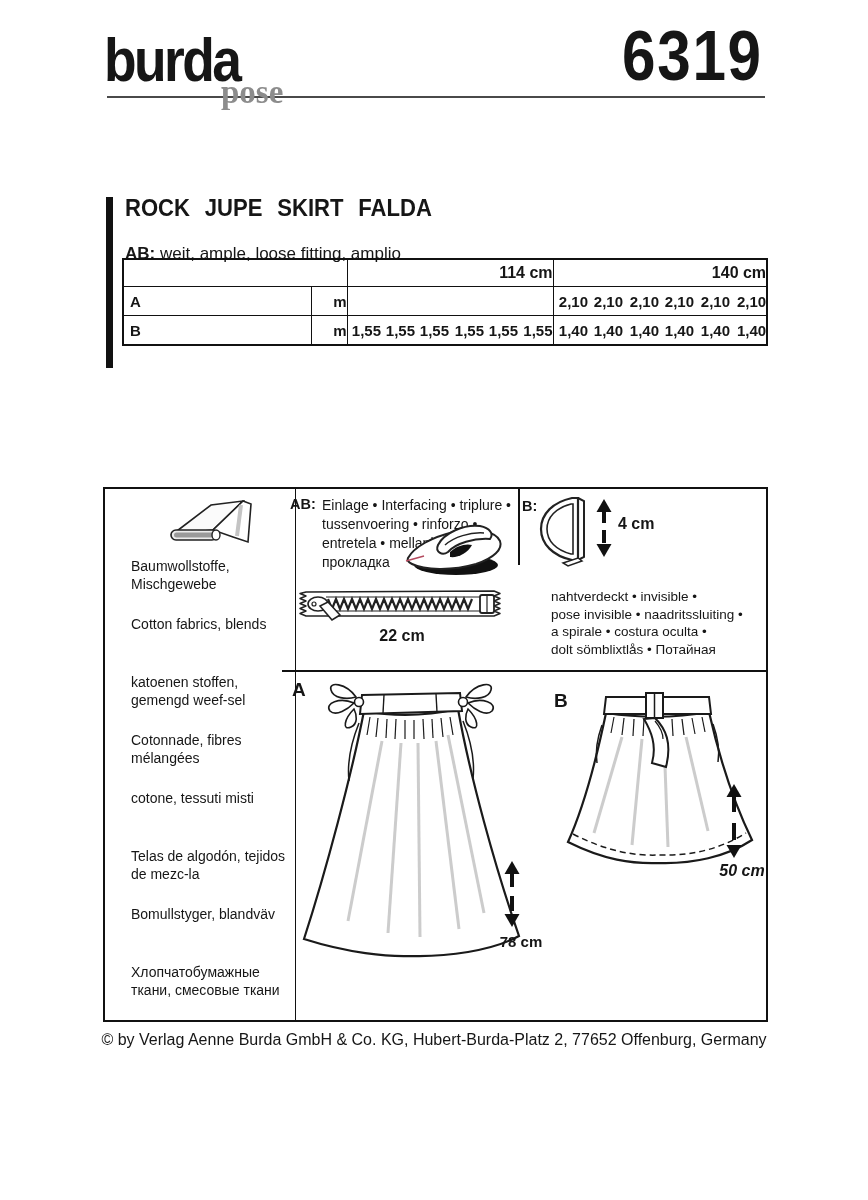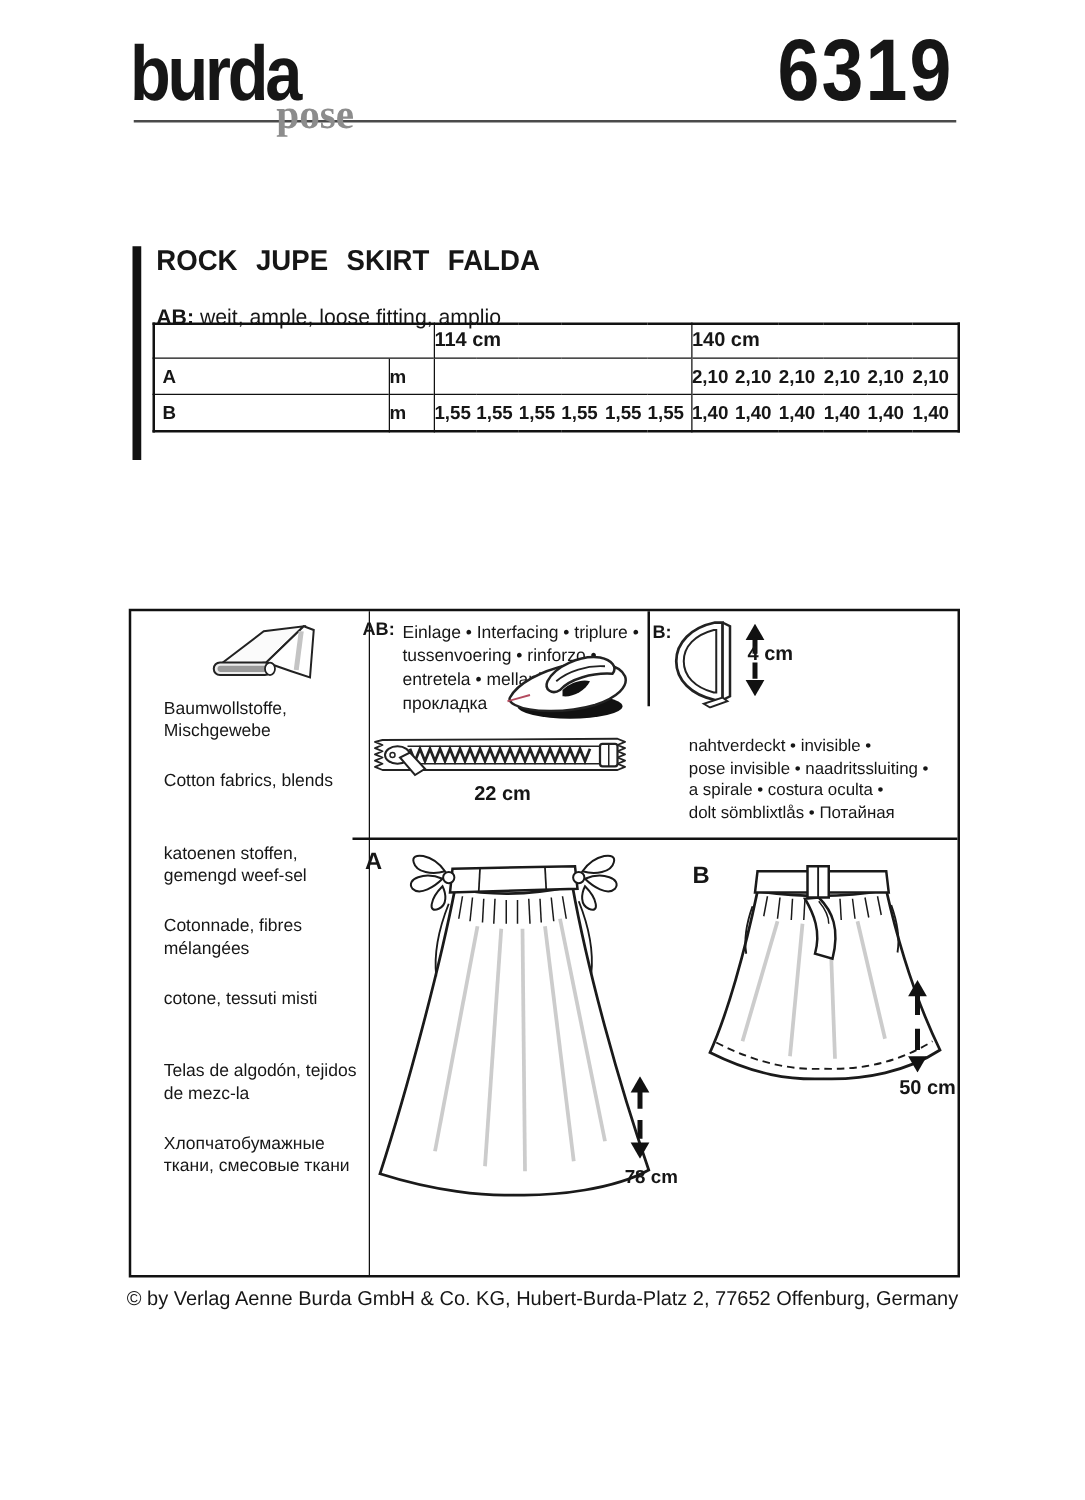--- a/index.html
+++ b/index.html
@@ -21,21 +21,21 @@
   
   .title-bar { left:106px; top:197px; width:7px; height:171px; background:#111; }
   .title-main { left:125px; top:195px; font-size:23px; font-weight:bold; word-spacing:9px;
                 transform:scaleX(0.96); transform-origin:left top; }
   .title-sub { left:125px; top:224px; font-size:17px;margin-top:20px; }
   .title-sub b { font-weight:bold; }
 
   
   .size-table { position:absolute; left:122px; top:258px; border-collapse:collapse;
                 table-layout:fixed; width:644px; border:2.5px solid #111; }
-  .size-table td { border-top:1.5px solid #111; text-align:left; height:25px; padding:0;
+  .size-table td { border-top:1.5px solid #111; text-align:right; height:25px; padding:0;
                    font-size:15px; font-weight:bold; }
   .size-table tr.r1 td { border-top:none; height:26px; font-size:16px; }
   .size-table td.gl { border-left:1.5px solid #111; }
   .size-table td.first { text-align:left; padding-left:6px; word-spacing:5px; }
   .size-table tr.rA td, .size-table tr.rB td { height:28px; }
 
   
   .info-box { left:103px; top:487px; width:665px; height:535px; border:2.5px solid #111;
               box-sizing:border-box; }
   .left-col { position:absolute; left:0; top:0; bottom:0; width:177px;
@@ -136,20 +136,21 @@
           <rect x="13" y="36.5" width="40" height="5" rx="2.5" fill="#9a9a9a"></rect>
           <ellipse cx="55" cy="39" rx="4" ry="5" fill="#fff" stroke="#222" stroke-width="1.4"></ellipse>
         </svg>
       </div>
       <div class="fabric-item">Baumwollstoffe, Mischgewebe</div>
       <div class="fabric-item">Cotton fabrics, blends</div>
       <div class="fabric-item">katoenen stoffen, gemengd weef-sel</div>
       <div class="fabric-item">Cotonnade, fibres mélangées</div>
       <div class="fabric-item">cotone, tessuti misti</div>
       <div class="fabric-item">Telas de algodón, tejidos de mezc-la</div>
+      <div class="fabric-item">Bomullstyger, blandväv</div>
       <div class="fabric-item">Хлопчатобумажные ткани, смесовые ткани</div>
     </div>
 
     <div class="right-area">
 
       <div class="abs notions-label" style="left:8px; top:7px;">AB:</div>
       <div class="abs interfacing-lines">
         <div>Einlage • Interfacing • triplure •</div>
         <div>tussenvoering • rinforzo •</div>
         <div>entretela • mellanlägg •</div>
@@ -180,21 +181,21 @@
         </svg>
       </div>
 
       <div class="abs" style="left:314px; top:10px;">
         <svg width="16" height="58" viewBox="0 0 16 58">
           <polygon points="8,0 15.5,13 0.5,13" fill="#111"></polygon>
           <line x1="8" y1="11" x2="8" y2="47" stroke="#111" stroke-width="4" stroke-dasharray="13 7"></line>
           <polygon points="8,58 0.5,45 15.5,45" fill="#111"></polygon>
         </svg>
       </div>
-      <div class="abs measure" style="left:316px; top:26px;">4 cm</div>
+      <div class="abs measure" style="left:336px; top:26px;">4 cm</div>
 
       <div class="abs" style="left:6px; top:94px;">
         <svg width="228" height="42" viewBox="0 0 228 42">
           <path d="M18 9 L206 8 L212 10.5 L206 13 L212 15.5 L206 18 L212 20.5 L206 23 L212 25.5 L206 28 L212 30.5 L206 33 L18 33 L12 30.5 L18 28 L12 25.5 L18 23 L12 20.5 L18 18 L12 15.5 L18 13 L12 10.5 Z" fill="#fff" stroke="#222" stroke-width="1.5" stroke-linejoin="round"></path>
           <line x1="38" y1="14" x2="196" y2="14" stroke="#222" stroke-width="1.2"></line>
           <line x1="38" y1="28" x2="196" y2="28" stroke="#222" stroke-width="1.2"></line>
           <path d="M40 16 l4 10 l4 -10 l4 10 l4 -10 l4 10 l4 -10 l4 10 l4 -10 l4 10 l4 -10 l4 10 l4 -10 l4 10 l4 -10 l4 10 l4 -10 l4 10 l4 -10 l4 10 l4 -10 l4 10 l4 -10 l4 10 l4 -10 l4 10 l4 -10 l4 10 l4 -10 l4 10 l4 -10 l4 10 l4 -10 l4 10 l4 -10 l4 10 l4 -10" fill="none" stroke="#222" stroke-width="2.2"></path>
           <rect x="192" y="12" width="14" height="18" rx="2" fill="#fff" stroke="#222" stroke-width="1.8"></rect>
           <line x1="199" y1="12" x2="199" y2="30" stroke="#222" stroke-width="1.2"></line>
           <ellipse cx="30" cy="21" rx="10" ry="7" fill="#fff" stroke="#222" stroke-width="1.6"></ellipse>
@@ -289,20 +290,20 @@
           <path d="M157 39 C162 53 164 65 162 77" fill="none" stroke="#1a1a1a" stroke-width="1.5"></path>
         </svg>
       </div>
       <div class="abs" style="left:444px; top:295px;">
         <svg width="16" height="74" viewBox="0 0 16 74">
           <polygon points="8,0 15.5,13 0.5,13" fill="#111"></polygon>
           <line x1="8" y1="11" x2="8" y2="63" stroke="#111" stroke-width="4" stroke-dasharray="17 11"></line>
           <polygon points="8,74 0.5,61 15.5,61" fill="#111"></polygon>
         </svg>
       </div>
-      <div class="abs measure" style="left:424px; top:373px; width:72px; text-align:center;">50 cm</div>
+      <div class="abs measure" style="left:424px; top:373px; width:72px; text-align:center;font-style:italic;">50 cm</div>
 
     </div>
   </div>
 
   <div class="abs footer-line">© by Verlag Aenne Burda GmbH &amp; Co. KG, Hubert-Burda-Platz 2, 77652 Offenburg, Germany</div>
 
 </div>
 
 </body></html>

